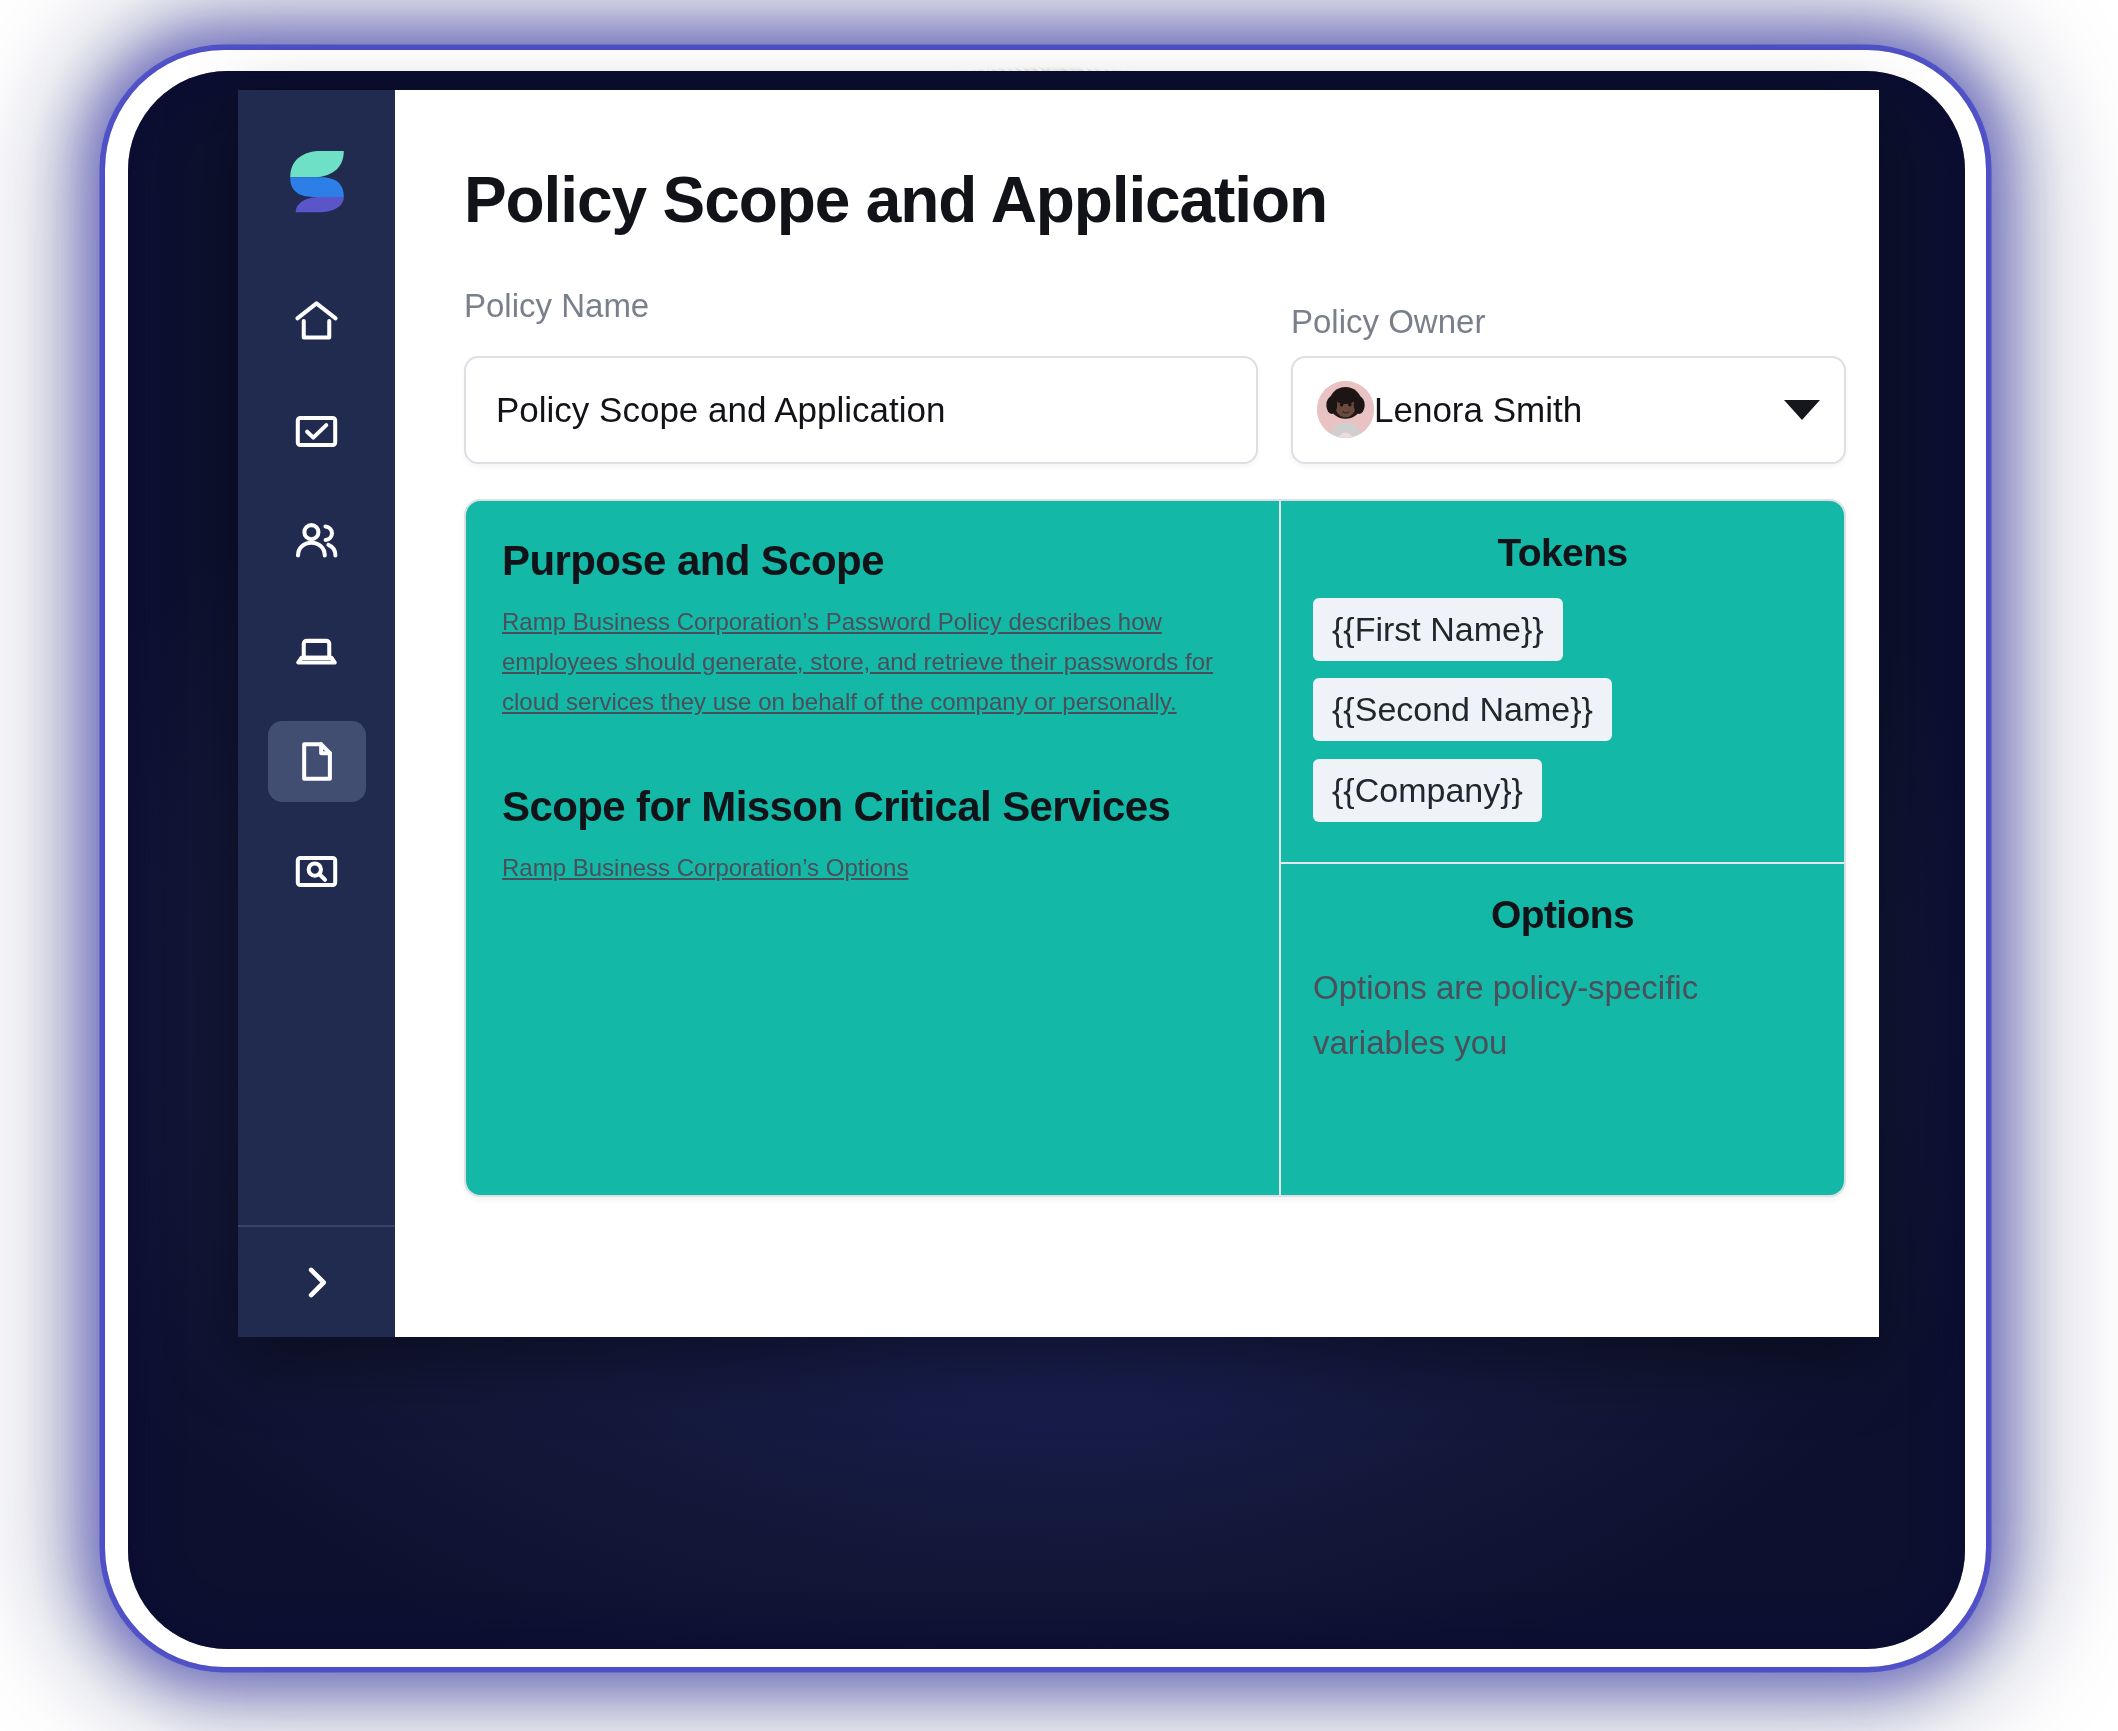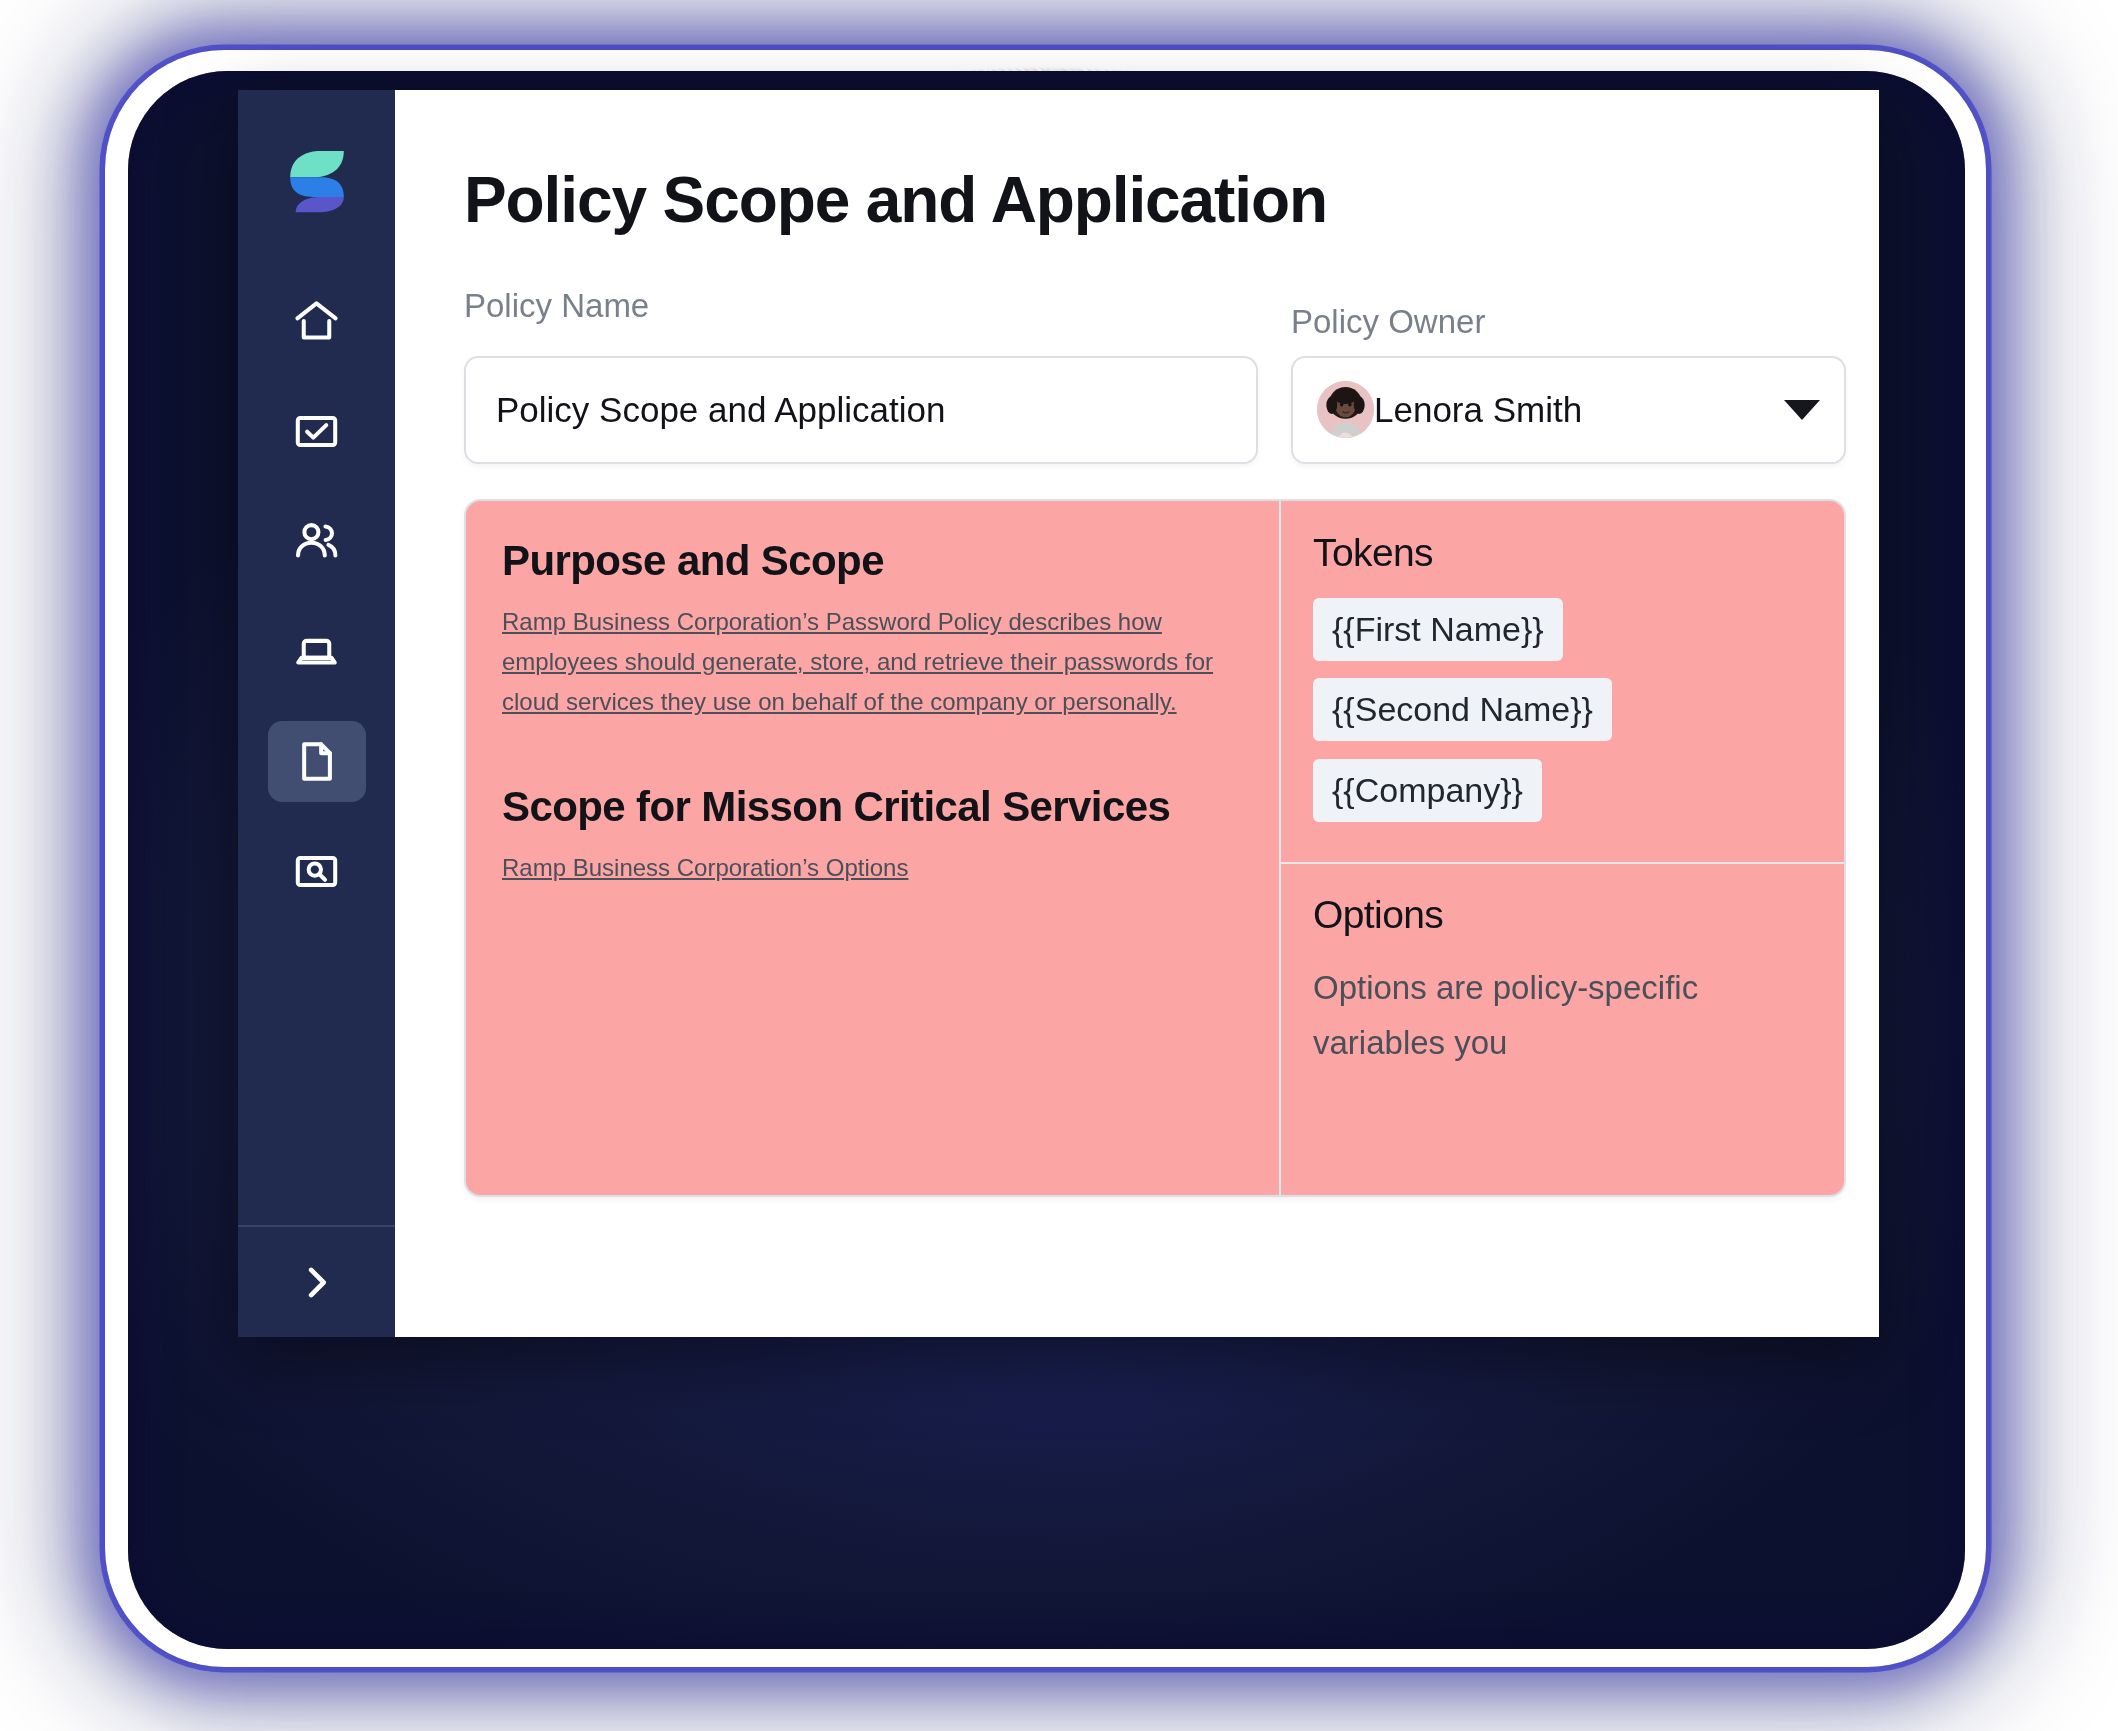--- a/index.html
+++ b/index.html
@@ -189,21 +189,21 @@
     width: 0; height: 0;
     border-left: 18px solid transparent;
     border-right: 18px solid transparent;
     border-top: 20px solid #15171c;
   }
 
   
   .content-card {
     border: 2.2px solid #dcdfe4;
     border-radius: 16.6px;
-    background: #fca5a5;
+    background: #14b8a6;
     display: flex;
     height: 698px;
     overflow: hidden;
     box-shadow: 0 2.8px 6.6px rgba(17,19,24,0.05);
   }
   .doc-pane {
     flex: 0 0 815px;
     padding: 36px 39px 0 36px;
     border-right: 2.2px solid #e4e7eb;
     overflow: hidden;
@@ -226,25 +226,26 @@
 
   .side-pane {
     flex: 1 1 auto;
     display: flex;
     flex-direction: column;
     min-width: 0;
   }
   .tokens-block { padding: 31px 32px 22px 32px; }
   .pane-h3 {
     font-size: 39px;
-    font-weight: 400;
+    font-weight: 700;
     color: #111318;
     letter-spacing: -0.6px;
     margin-bottom: 23px;
     line-height: 1.1;
+    text-align: center;
   }
   .token-chip {
     display: inline-block;
     background: #eff3f8;
     border-radius: 6px;
     padding: 12px 19px;
     font-size: 34px;
     color: #22262e;
     margin-bottom: 17.7px;
     white-space: nowrap;

